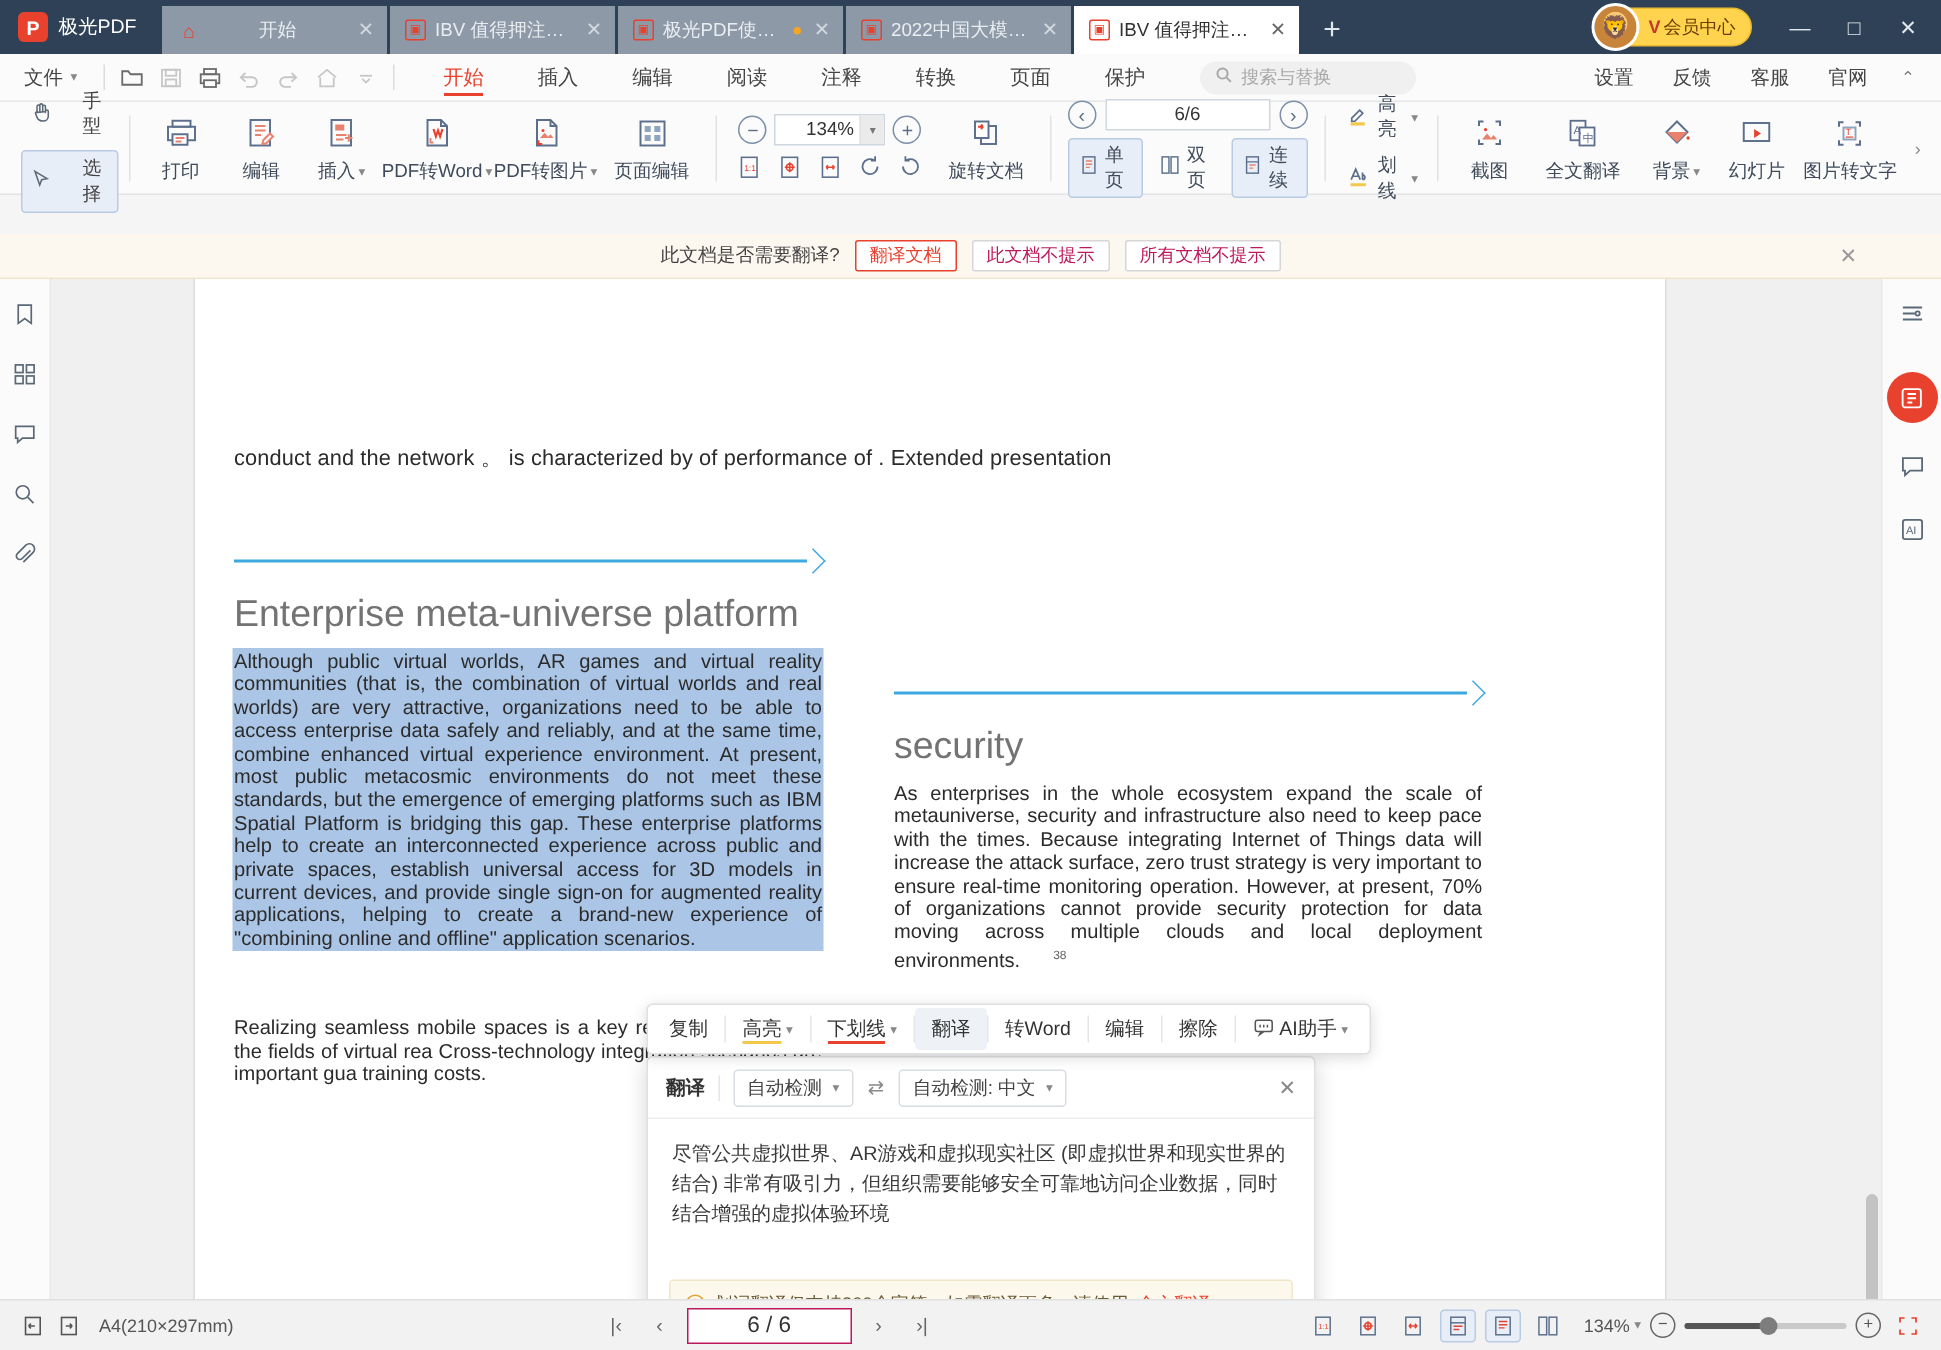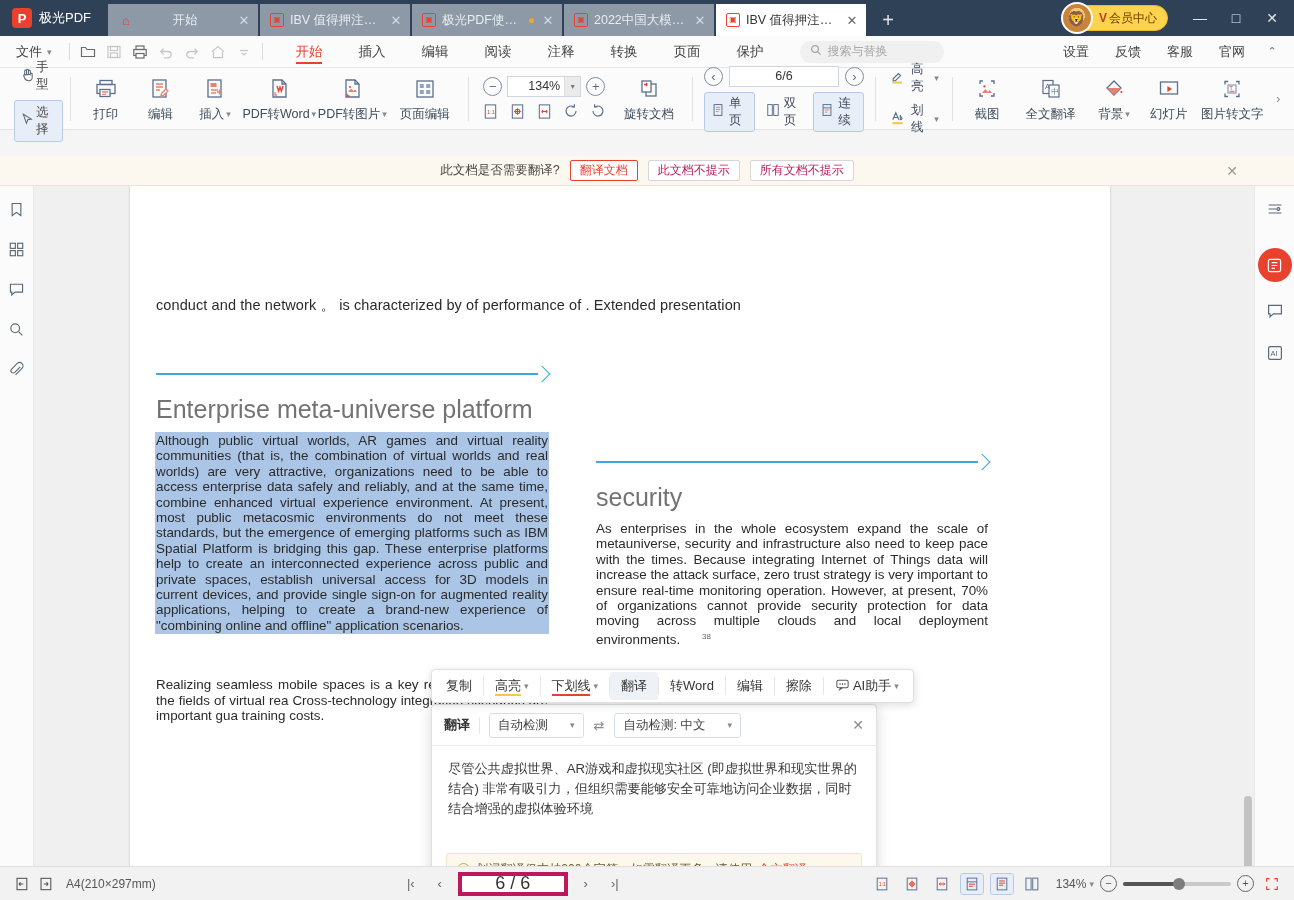--- a/index.html
+++ b/index.html
@@ -71,21 +71,21 @@
     display: flex; align-items: center; gap: 6px; padding: 0 10px; color: #a8a8a8; font-size: 12px;
   }
   .menu-right { margin-left: auto; display: flex; align-items: center; padding-right: 8px; }
   .mr-item { padding: 0 13px; font-size: 13px; color: #444; }
   .collapse { width: 28px; text-align: center; color: #777; font-size: 11px; }
 
   
   .toolbar { height: 62px; background: #fbfbfb; border-bottom: 1px solid #e3e3e3; display: flex; align-items: center; padding: 0 6px; flex: 0 0 62px; }
   .tsep { width: 1px; height: 44px; background: #e2e2e2; margin: 0 7px; }
   .mode-col { display: flex; flex-direction: column; justify-content: center; gap: 3px; padding-left: 8px; }
-  .mode-btn { display: flex; align-items: center; gap: 1px; font-size: 12.5px; color: #444; padding: 3px 8px 3px 5px; border-radius: 3px; border: 1px solid transparent; }
+  .mode-btn { display: flex; align-items: center; gap: 20px; font-size: 12.5px; color: #444; padding: 3px 8px 3px 5px; border-radius: 3px; border: 1px solid transparent; }
   .mode-btn.active { background: #e8eef7; border-color: #b9cbe4; }
   .tbtn { width: 62px; display: flex; flex-direction: column; align-items: center; gap: 3px; font-size: 12.5px; color: #3f4b5b; }
   .tbtn .lbl { white-space: nowrap; display: flex; align-items: center; gap: 2px; }
   .tbtn.wide { width: 82px; }
   .ic { height: 28px; display: flex; align-items: center; justify-content: center; }
   .zoom-col { display: flex; flex-direction: column; gap: 4px; align-items: center; padding: 0 4px; }
   .zoom-row { display: flex; align-items: center; gap: 5px; }
   .circ-btn { width: 19px; height: 19px; border-radius: 50%; border: 1.4px solid #7b8fa8; color: #5a6e86; display: flex; align-items: center; justify-content: center; font-size: 13px; line-height: 1; }
   .zoom-field { width: 74px; height: 21px; border: 1px solid #cfd6de; background: #fff; display: flex; align-items: center; justify-content: center; font-size: 12.5px; color: #333; position: relative; }
   .zoom-field .dd { position: absolute; right: 0; top: 0; bottom: 0; width: 16px; background: #ebebeb; display: flex; align-items: center; justify-content: center; font-size: 8px; color: #777; border-left: 1px solid #e0e0e0; }
@@ -148,36 +148,36 @@
   .csep { width: 1px; height: 18px; background: #e6e6e6; }
 
   
   .tpop {
     position: absolute; left: 397px; top: 518px; width: 446px; background: #fff;
     border: 1px solid #e0e0e0; border-radius: 4px; box-shadow: 0 3px 14px rgba(0,0,0,.16); z-index: 29;
   }
   .tp-head { height: 40px; display: flex; align-items: center; padding: 0 12px; gap: 9px; }
   .tp-title { font-size: 13px; color: #333; font-weight: bold; }
   .tp-vsep { width: 1px; height: 17px; background: #e6e6e6; }
-  .tp-sel { height: 25px; border: 1px solid #d8dde3; border-radius: 3px; padding: 0 8px; display: flex; align-items: center; gap: 22px; font-size: 12.5px; color: #444; }
+  .tp-sel { height: 25px; border: 1px solid #d8dde3; border-radius: 3px; padding: 0 8px; display: flex; align-items: center; gap: 7px; font-size: 12.5px; color: #444; }
   .tp-swap { color: #8a8a8a; font-size: 13px; padding: 0 1px; }
   .tp-close { margin-left: auto; color: #8a8a8a; font-size: 14px; }
   .tp-body { border-top: 1px solid #eee; padding: 13px 16px 18px; font-size: 13.2px; line-height: 20px; color: #3a3a3a; min-height: 108px; }
   .tp-warn { margin: 0 14px; background: #fdf8ec; border: 1px solid #f3e6c8; border-radius: 3px; height: 32px; display: flex; align-items: center; gap: 6px; padding: 0 10px; font-size: 12.2px; color: #6a5a36; }
   .warn-ic { width: 13px; height: 13px; border-radius: 50%; border: 1.3px solid #e0a33a; color: #e0a33a; font-size: 9px; display: flex; align-items: center; justify-content: center; line-height: 1; }
   .tp-link { color: #e8412e; text-decoration: underline; }
   .tp-foot { height: 44px; display: flex; align-items: center; padding: 0 16px; }
 
   
   .statusbar { height: 34px; background: #f2f2f2; border-top: 1px solid #e0e0e0; display: flex; align-items: center; padding: 0 10px; flex: 0 0 34px; }
   .sb-ic { width: 24px; height: 22px; display: flex; align-items: center; justify-content: center; color: #555; }
   .sb-size { font-size: 12px; color: #555; margin-left: 8px; }
   .sb-center { margin-left: auto; display: flex; align-items: center; gap: 7px; }
   .sb-nav { width: 22px; height: 22px; display: flex; align-items: center; justify-content: center; color: #666; font-size: 13px; }
-  .sb-page { width: 110px; height: 24px; background: #fff; border: 4px solid #be185d; display: flex; align-items: center; justify-content: center; font-size: 18px; }
+  .sb-page { width: 110px; height: 24px; background: #fff; border: 1px solid #be185d; display: flex; align-items: center; justify-content: center; font-size: 15px; }
   .sb-right { margin-left: auto; display: flex; align-items: center; gap: 6px; }
   .sb-vic { width: 24px; height: 22px; display: flex; align-items: center; justify-content: center; border: 1px solid transparent; border-radius: 3px; }
   .sb-vic.active { background: #e8eef7; border-color: #b9cbe4; }
   .sb-zoom { font-size: 12px; color: #555; display: flex; align-items: center; gap: 3px; margin-left: 6px; }
   .sb-circ { width: 17px; height: 17px; border-radius: 50%; border: 1.4px solid #666; color: #555; display: flex; align-items: center; justify-content: center; font-size: 11px; line-height: 1; }
   .slider { width: 108px; height: 4px; background: #c9c9c9; border-radius: 2px; position: relative; }
   .slider .fill { position: absolute; left: 0; top: 0; bottom: 0; width: 56px; background: #555; border-radius: 2px; }
   .slider .knob { position: absolute; left: 50px; top: -4px; width: 12px; height: 12px; border-radius: 50%; background: #7d7d7d; }
 </style>
 </head>

